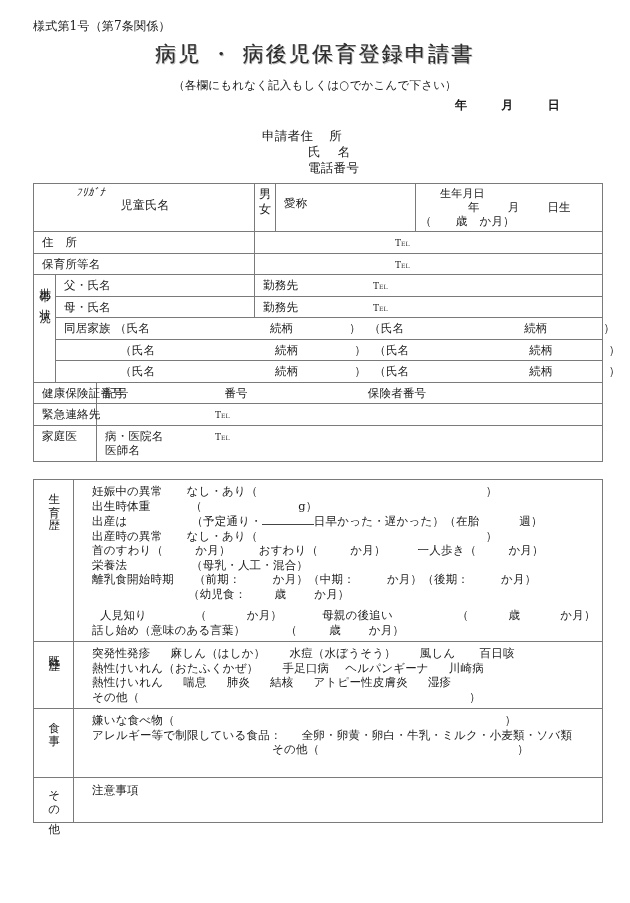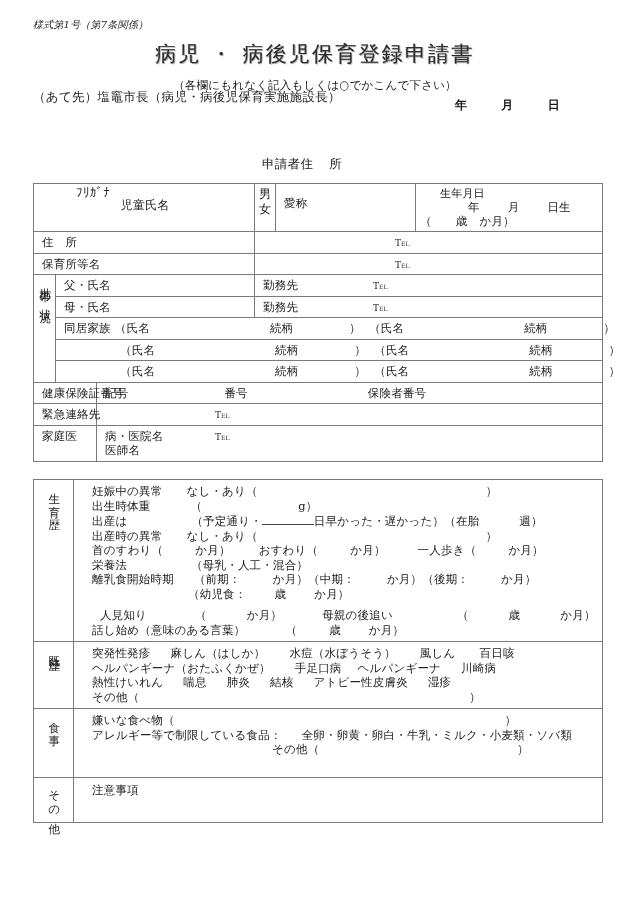--- a/index.html
+++ b/index.html
@@ -19,24 +19,23 @@
     background: #ffffff;
     overflow: hidden;
     box-sizing: border-box;
   }
 
   
   .form-no {
     position: absolute;
     left: 33px;
     top: 18px;
-    font-size: 10px;
+    font-size: 12px;
     letter-spacing: 0.2px;
     white-space: nowrap;
-    font-style: italic;
   }
   .doc-title {
     position: absolute;
     left: 0;
     top: 40px;
     width: 630px;
     text-align: center;
     font-size: 21px;
     letter-spacing: 2.2px;
     font-weight: 400;
@@ -75,21 +74,21 @@
 
   .applicant {
     position: absolute;
     left: 262px;
     top: 128px;
     font-size: 12.5px;
     line-height: 16px;
     letter-spacing: 0.3px;
     white-space: nowrap;
   }
-  .applicant .ln { display: block; margin-top: 28px; }
+  .applicant .ln { display: block; }
   .applicant .ind { display: inline-block; width: 46px; }
   .applicant .sp2 { display: inline-block; width: 17px; }
 
   
   .tbl {
     position: absolute;
     border-collapse: collapse;
     table-layout: fixed;
     font-size: 11.5px;
     background: #fff;
@@ -136,25 +135,26 @@
   .sexcell {
     text-align: center;
     line-height: 15px;
     padding: 3px 3px;
     font-size: 12px;
   }
   .sexcell span { display: block; }
 
   .namecell .furi {
     display: block;
-    font-size: 13px;
+    font-size: 11px;
     letter-spacing: 0.4px;
     padding-left: 34px;
     line-height: 11px;
     color: #2b2b2b;
+    font-style: italic;
   }
   .namecell .nm {
     display: block;
     font-size: 12px;
     line-height: 15px;
     text-align: center;
   }
 
   .birthcell .b1 { display: block; font-size: 11px; line-height: 13px; margin-left: 20px; }
   .birthcell .b2 { display: block; font-size: 11.5px; line-height: 14px; padding-left: 48px; }
@@ -211,21 +211,20 @@
   }
 </style>
 </head>
 <body>
 
 <div id="page">
 
   <div class="form-no">様式第1号（第7条関係）</div>
   <div class="doc-title">病児 ・ 病後児保育登録申請書</div>
   <div class="doc-subtitle">（各欄にもれなく記入もしくは○でかこんで下さい）</div>
-  <div class="addressee">（あて先）塩竈市長（病児・病後児保育実施施設長）</div>
 
   <div class="date-line">
     <span>年</span><span class="gap"></span><span>月</span><span class="gap"></span><span>日</span>
   </div>
 
   <div class="applicant">
     <span class="ln"><span>申請者住</span><span class="s16"></span><span>所</span></span>
     <span class="ln"><span class="ind"></span><span>氏</span><span class="sp2"></span><span>名</span></span>
     <span class="ln"><span class="ind"></span><span>電話番号</span></span>
   </div>
@@ -411,21 +410,21 @@
     <tr>
       <td>
         <div class="vwrap">
               <div class="vlabel">既往歴</div>
             </div>
       </td>
       <td>
         <div class="cell multi" style="padding:4px 6px 4px 18px">
           <span class="row"><span>突発性発疹</span><span class="s20"></span><span>麻しん（はしか）</span><span class="s24"></span><span>水痘（水ぼうそう）</span><span class="s24"></span><span>風しん</span><span class="s24"></span><span>百日咳</span></span>
 
-          <span class="row"><span>ヘルパンギーナ（おたふくかぜ）</span><span class="s24"></span><span>手足口病</span><span class="s16"></span><span>ヘルパンギーナ</span><span class="s20"></span><span>川崎病</span></span>
+          <span class="row"><span>熱性けいれん（おたふくかぜ）</span><span class="s24"></span><span>手足口病</span><span class="s16"></span><span>ヘルパンギーナ</span><span class="s20"></span><span>川崎病</span></span>
 
           <span class="row"><span>熱性けいれん</span><span class="s20"></span><span>喘息</span><span class="s20"></span><span>肺炎</span><span class="s20"></span><span>結核</span><span class="s20"></span><span>アトピー性皮膚炎</span><span class="s20"></span><span>湿疹</span></span>
 
           <span class="row"><span>その他（</span><span class="s180"></span><span class="s150"></span><span>）</span></span>
         </div>
       </td>
     </tr>
 
     <tr>
       <td>

